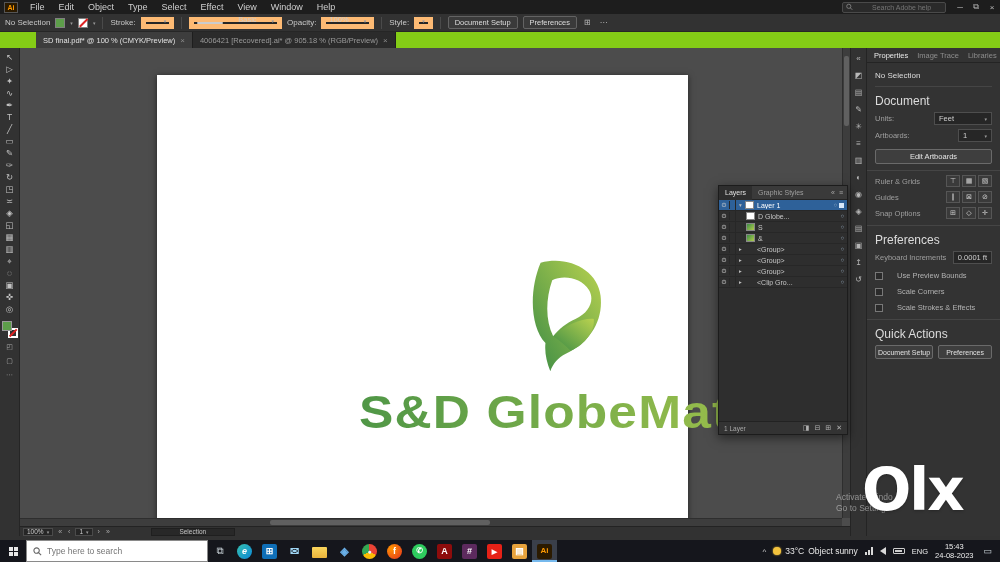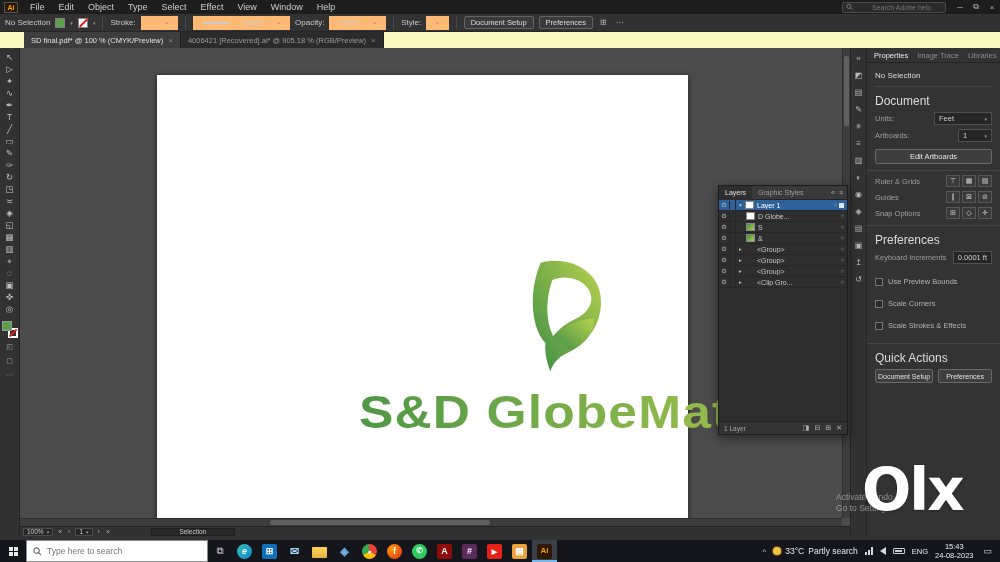--- a/index.html
+++ b/index.html
@@ -13,28 +13,28 @@
 #tb-search{margin-left:auto;display:flex;align-items:center;background:#2a2a2a;border:1px solid #4a4a4a;height:11px;width:104px;border-radius:2px;padding:0 3px;gap:19px;margin-right:6px}
 #tb-search input{flex:1;background:transparent;border:none;outline:none;color:#aaa;font-size:7px;width:70px;font-family:"Liberation Sans",sans-serif}
 .win-ctl{width:16px;height:14px;display:flex;align-items:center;justify-content:center;font-size:8px;color:#bbb}
 
 
 #controlbar{position:absolute;top:14px;left:0;right:0;height:18px;background:#323232;border-bottom:1px solid #262626;display:flex;align-items:center;font-size:8px;color:#c9c9c9;padding-left:5px;gap:5px;z-index:9}
 .swatch{width:10px;height:10px;border:1px solid #808080;display:inline-block}
 .swatch.stroke{background:#fff;position:relative}
 .swatch.stroke::after{content:"";position:absolute;left:-1px;top:3.5px;width:11px;height:1.5px;background:#d22;transform:rotate(-45deg)}
 .car{font-size:5px;color:#999}
-.dd{background:#262626;border:7px solid #fdba74;height:12px;display:flex;align-items:center;padding:0 3px;gap:15px;font-size:7.5px;color:#ccc}
+.dd{background:#262626;border:5px solid #fdba74;height:12px;display:flex;align-items:flex-end;padding:0 3px;gap:15px;font-size:7.5px;color:#ccc}
 .cbtn{background:#3a3a3a;border:1px solid #636363;border-radius:2px;height:13px;padding:0 6px;font-size:7.5px;color:#ddd;display:flex;align-items:center}
 .vsep{width:1px;height:12px;background:#4a4a4a;margin:0 2px}
 .brush-line{width:26px;height:2px;background:#ccc;border-radius:1px}
 .cicon{font-size:8px;color:#b5b5b5;padding:0 2px}
 
 
-#tabbar{position:absolute;top:32px;left:0;right:0;height:16px;background:#fef9c3;display:flex;align-items:stretch;padding-left:24px;z-index:8}
+#tabbar{position:absolute;top:32px;left:0;right:0;height:16px;background:#84cc16;display:flex;align-items:stretch;padding-left:36px;z-index:8}
 .doctab{display:flex;align-items:center;gap:5px;padding:0 7px;font-size:7.5px;border-right:1px solid #1e1e1e;color:#9a9a9a;background:#2b2b2b;white-space:nowrap}
 .doctab.active{background:#3d3d3d;color:#e2e2e2}
 .tab-close{font-size:8px;color:#8a8a8a}
 
 
 #toolbar{position:absolute;top:48px;left:0;width:20px;height:488px;background:#323232;border-right:1px solid #252525;display:flex;flex-direction:column;align-items:center;padding-top:4px;z-index:7}
 .tool{width:16px;height:11px;line-height:11px;text-align:center;font-size:8.5px;color:#c2c2c2;margin-bottom:1px}
 #tb-swatches{position:relative;width:16px;height:17px;margin-top:5px}
 #tb-fill{position:absolute;left:0;top:0;width:10px;height:10px;border:1px solid #999;z-index:2}
 #tb-stroke{position:absolute;right:0;bottom:0;width:10px;height:10px;border:2px solid #fff;background:#323232;z-index:1}
@@ -69,21 +69,21 @@
 .pp-nosel{font-size:8px;color:#ddd;padding:4px 0 6px;border-bottom:1px solid #454545}
 .pp-title{font-size:12px;color:#dcdcdc;margin:7px 0 4px}
 .prow{display:flex;align-items:center;margin:4px 0;gap:4px}
 .plab{color:#9f9f9f}
 .pdd{margin-left:auto;background:#262626;border:1px solid #4e4e4e;height:13px;min-width:58px;display:flex;align-items:center;justify-content:space-between;padding:0 4px;color:#d0d0d0}
 .pbox{margin-left:auto;background:#262626;border:1px solid #4e4e4e;height:13px;min-width:34px;display:flex;align-items:center;justify-content:space-between;padding:0 4px;color:#d0d0d0}
 .wbtn{background:#3e3e3e;border:1px solid #6a6a6a;border-radius:2px;height:15px;display:flex;align-items:center;justify-content:center;font-size:7.5px;color:#e4e4e4;margin:7px 0 5px}
 .igroup{margin-left:auto;display:flex;gap:2px}
 .ibtn{width:14px;height:12px;background:#3a3a3a;border:1px solid #565656;display:flex;align-items:center;justify-content:center;font-size:7px;color:#ccc}
 .pdiv{border-top:1px solid #454545;margin:6px -8px 4px}
-.cbrow{display:flex;align-items:center;gap:5px;margin:13px 0;color:#b2b2b2}
+.cbrow{display:flex;align-items:center;gap:14px;margin:7px 0;color:#b2b2b2}
 .cb{width:8px;height:8px;border:1px solid #787878;background:#2a2a2a;flex:none}
 .qbtns{display:flex;gap:5px;margin-top:4px}
 .qbtn{flex:1;background:#3e3e3e;border:1px solid #6a6a6a;border-radius:2px;height:14px;display:flex;align-items:center;justify-content:center;font-size:7px;color:#e0e0e0;white-space:nowrap;padding:0 2px}
 
 
 #layers{position:absolute;left:718px;top:185px;width:130px;height:250px;background:#2e2e2e;border:1px solid #1c1c1c;box-shadow:0 3px 10px rgba(0,0,0,.5);z-index:20;display:flex;flex-direction:column}
 .lp-header{height:14px;background:#3a3a3a;display:flex;align-items:center;font-size:7px;color:#9f9f9f;border-bottom:1px solid #242424}
 .lp-tab{padding:0 6px;height:14px;line-height:14px}
 .lp-tab.active{background:#2e2e2e;color:#e0e0e0}
 .lp-hicons{margin-left:auto;display:flex;gap:4px;padding-right:4px;font-size:7px;color:#a8a8a8}
@@ -519,21 +519,21 @@
         <span class="ic" style="background:#e8a33d;color:#fff;border-radius:2px">▤</span>
       </span>
     <span class="tb-icon active">
         <span class="ic" style="background:#2b1a00;color:#ff9a00;border-radius:2px;font-size:8px">Ai</span>
       </span>
     <span id="tray">
       <span class="tr-up">^</span>
       <span class="tr-weather">
         <span class="tr-sun"></span>
         <span>33°C</span>
-        <span>Partly search</span>
+        <span>Object sunny</span>
       </span>
       <span class="tr-net">
           <i></i>
           <i></i>
           <i></i>
         </span>
       <span class="tr-vol"></span>
       <span class="tr-batt"></span>
       <span class="tr-lang">ENG</span>
       <span class="tr-clock">

